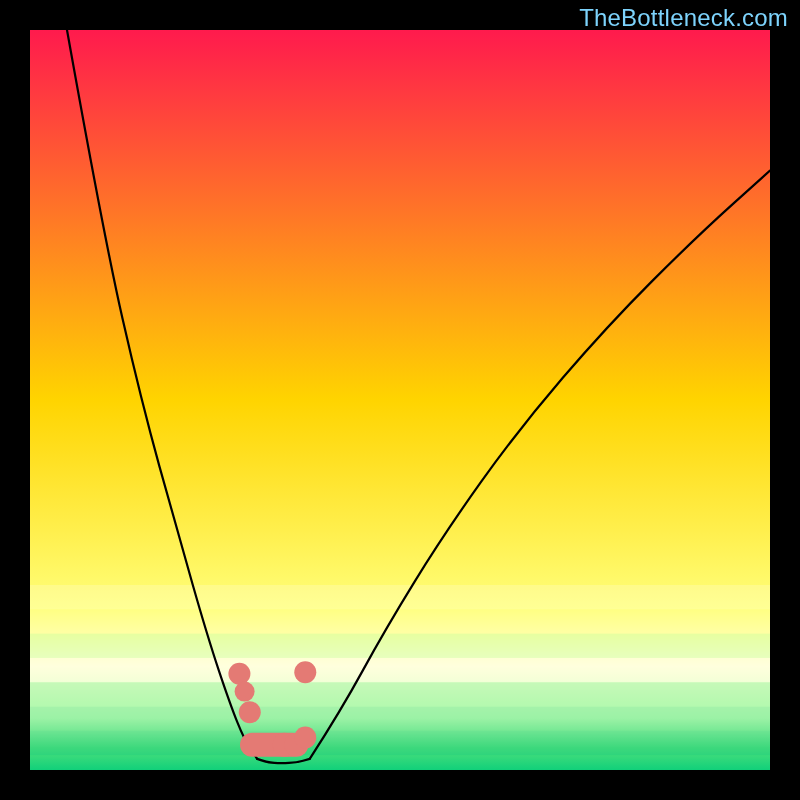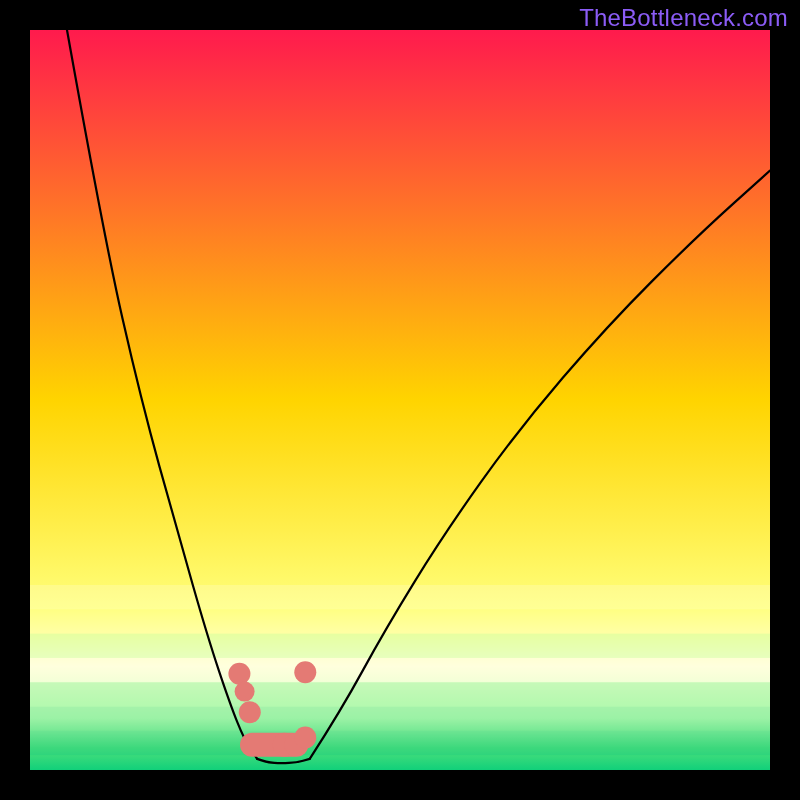--- a/index.html
+++ b/index.html
@@ -16,21 +16,21 @@
     height: 800px;
     background: #000;
   }
   .watermark {
     position: absolute;
     top: 4px;
     right: 12px;
     font-family: Arial, Helvetica, sans-serif;
     font-size: 24px;
     font-weight: 500;
-    color: #8b5cf6;
+    color: #7dd3fc;
     letter-spacing: 0.2px;
     z-index: 10;
   }
   .plot {
     position: absolute;
     left: 30px;
     top: 30px;
     width: 740px;
     height: 740px;
     overflow: hidden;

